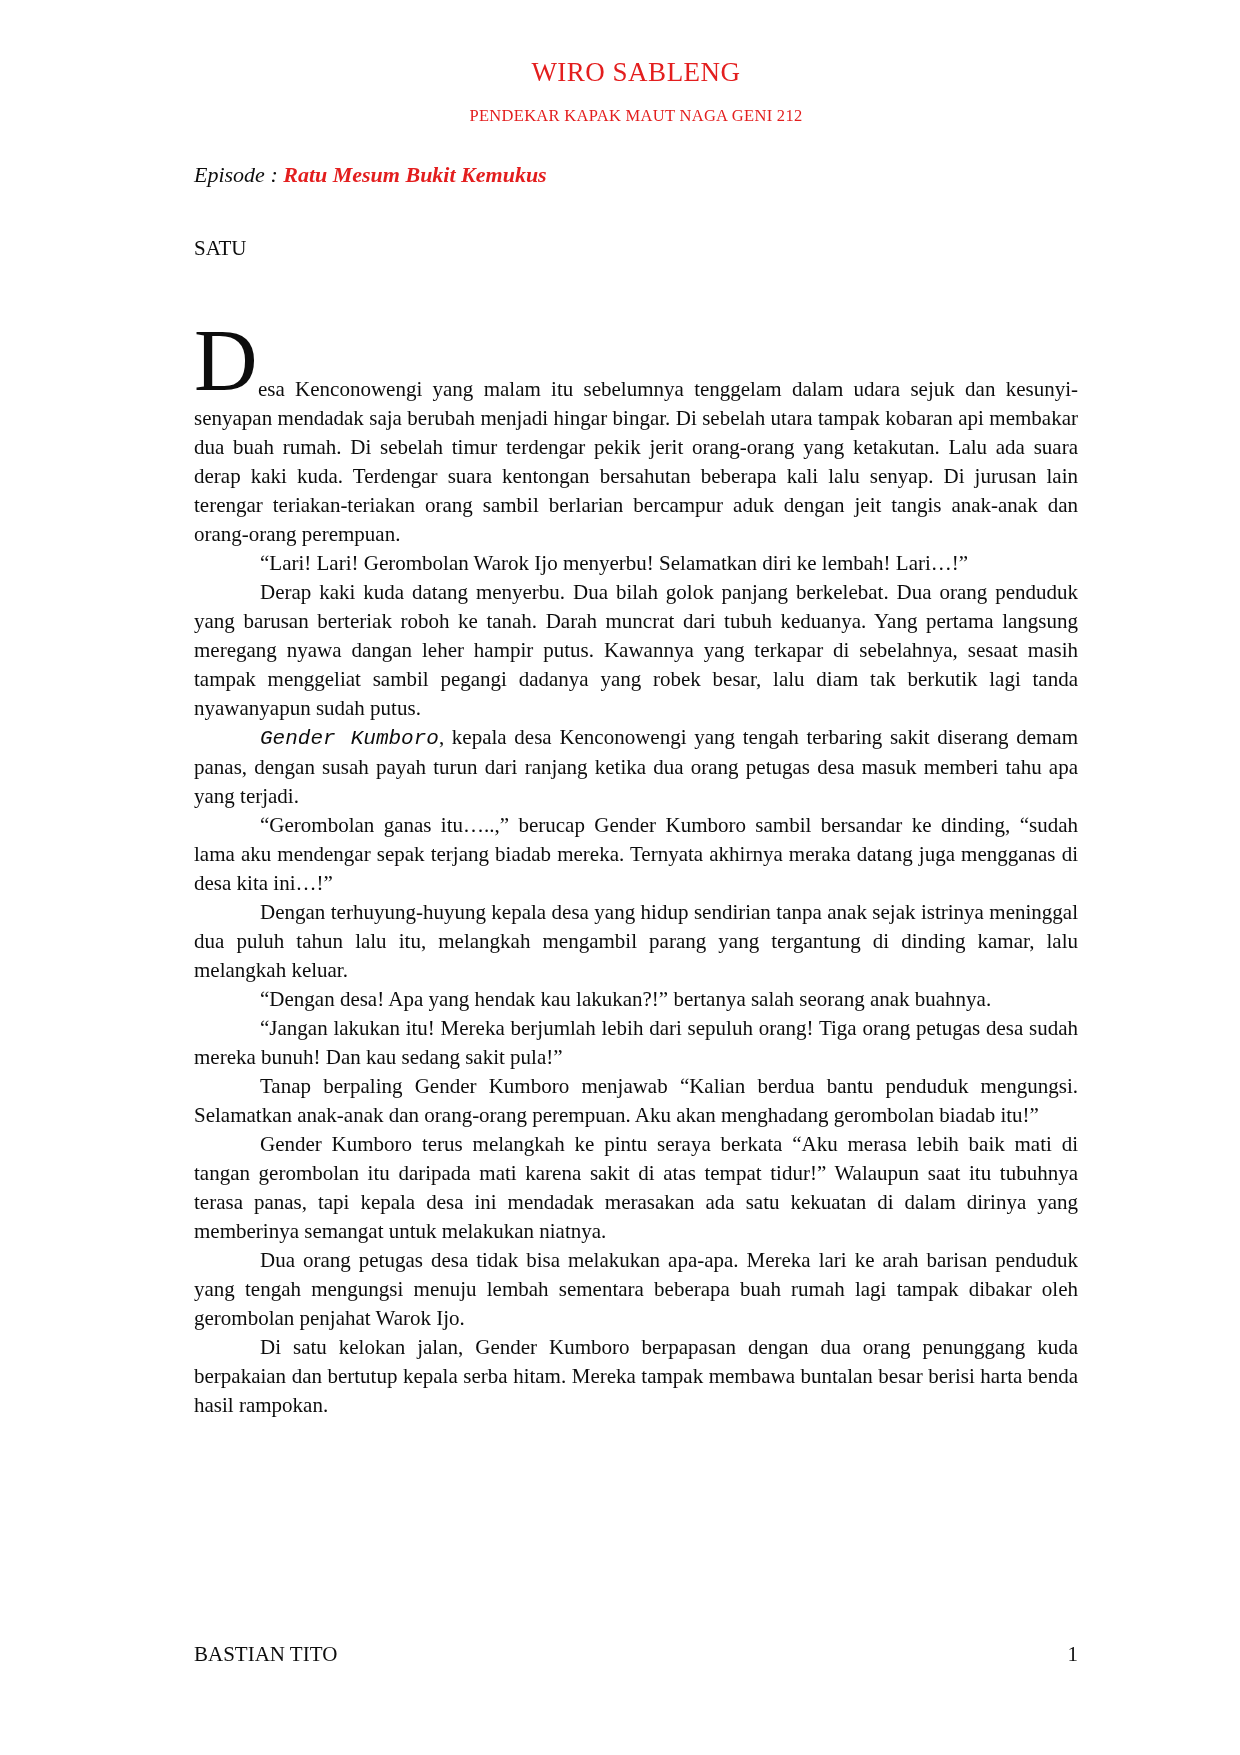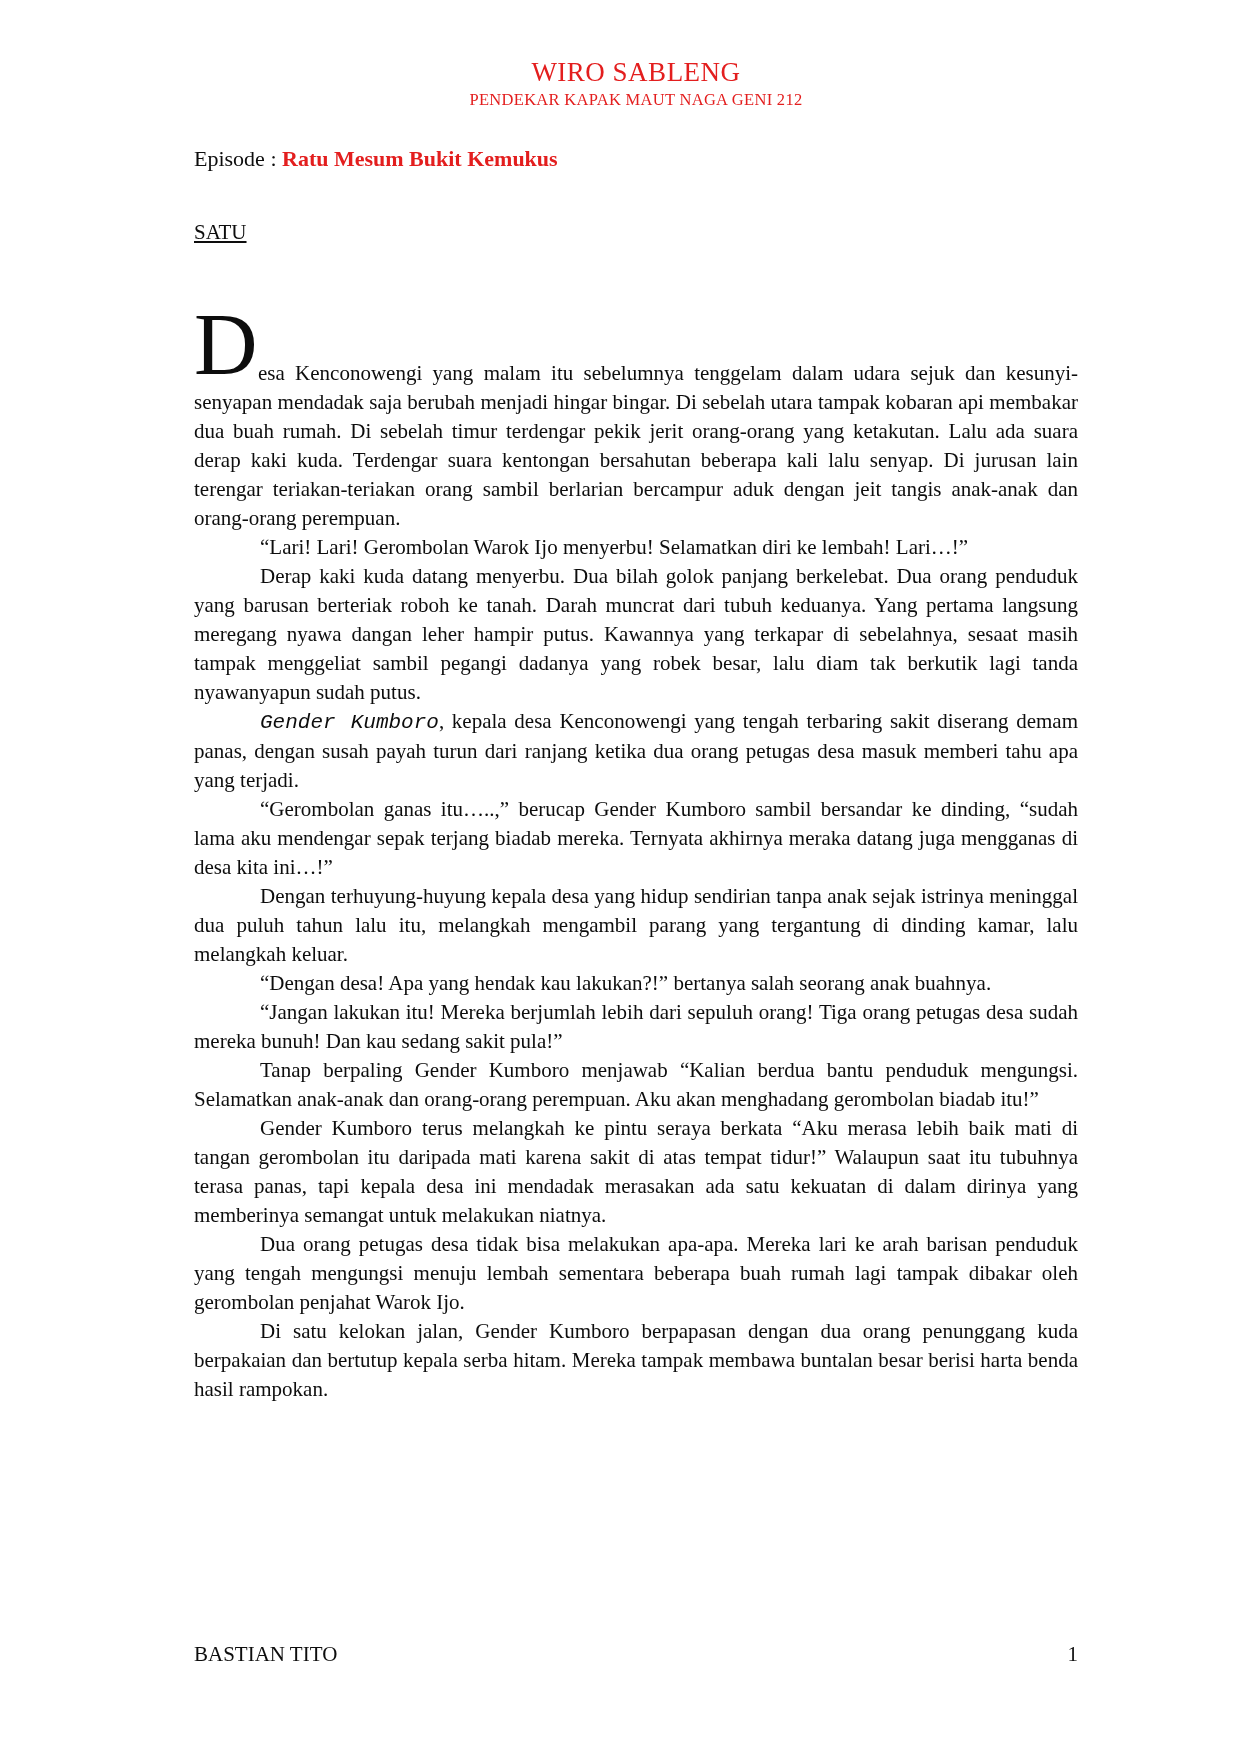--- a/index.html
+++ b/index.html
@@ -23,34 +23,34 @@
     color: var(--accent, #e31e1e);
     font-size: 27px;
     letter-spacing: 0.5px;
     line-height: 1.1;
   }
   .book-subtitle {
     color: var(--accent, #e31e1e);
     font-size: 16.5px;
     letter-spacing: 0.3px;
     line-height: 1.25;
-    margin-top: 2px;
+    margin-top: 18px;
   }
   .episode-line {
     margin-top: 36px;
     font-size: 22px;
+    font-style: italic;
   }
   .episode-title {
     color: var(--accent, #e31e1e);
     font-weight: bold;
   }
   .section-label {
     margin-top: 48px;
     font-size: 21px;
-    text-decoration: underline;
   }
   .body-text {
     margin-top: 56px;
     font-size: 21px;
     line-height: 29px;
     text-align: justify;
   }
   .para { margin: 0; }
   .para.indent { text-indent: 66px; }
   .para.first {

